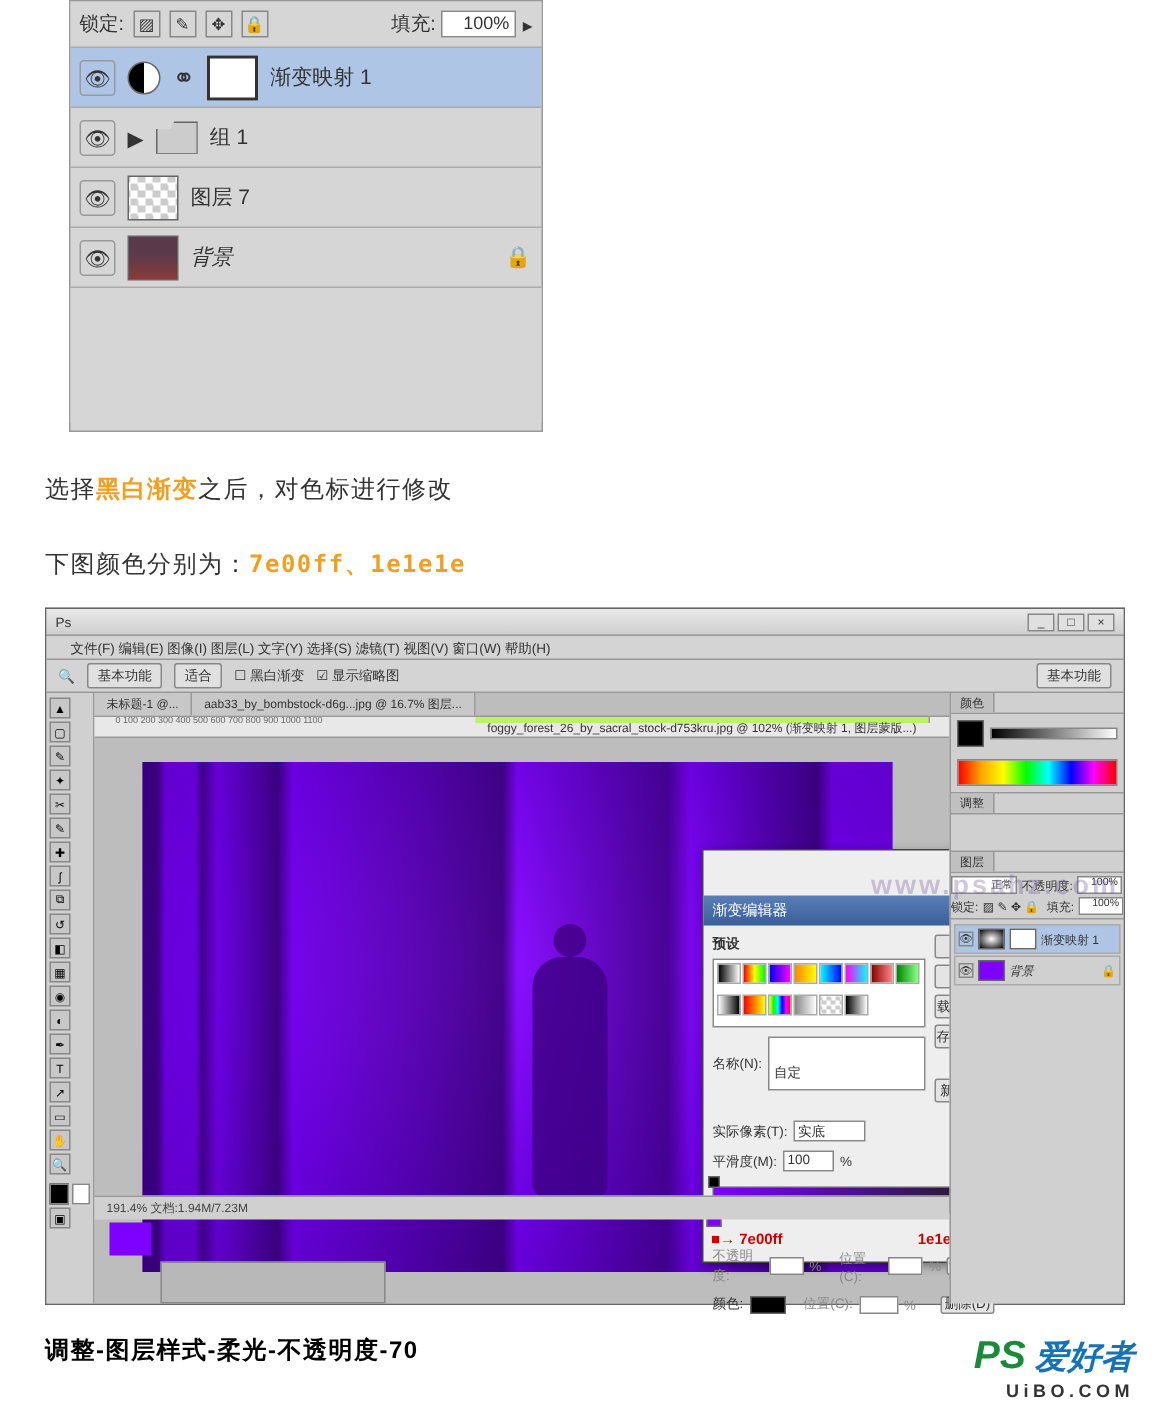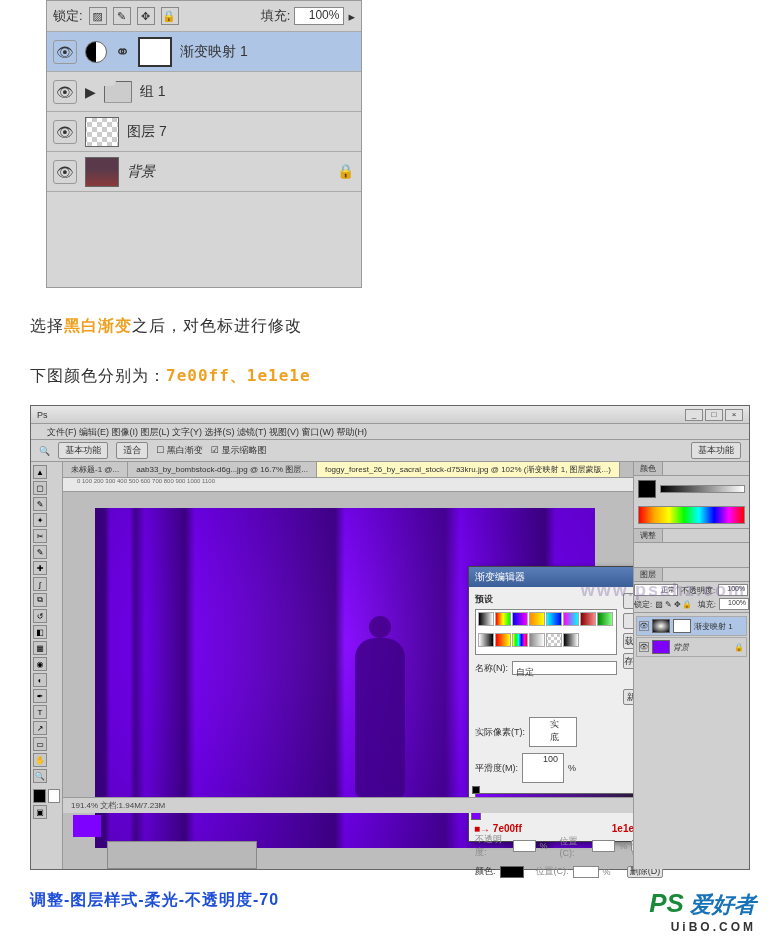--- a/index.html
+++ b/index.html
@@ -39,48 +39,48 @@
   .ps-menu { height: 16px; font-size: 9px; color: #333; padding: 2px 16px; border-bottom: 1px solid #999; background: #d4d4d4; }
   .ps-options { height: 22px; font-size: 9px; color: #333; padding: 3px 8px; border-bottom: 1px solid #999; background: #d4d4d4; display: flex; align-items: center; gap: 8px; }
   .opt-btn { padding: 1px 6px; border: 1px solid #888; background: #e0e0e0; border-radius: 2px; }
   .ps-body { display: flex; height: calc(100% - 56px); }
   .toolbox { width: 32px; background: #d0d0d0; border-right: 1px solid #999; display: flex; flex-direction: column; gap: 2px; padding: 3px 2px; }
   .tool { width: 14px; height: 14px; border: 1px solid #888; background: #c8c8c8; font-size: 8px; display: flex; align-items: center; justify-content: center; }
   .toolbox .trow { display: flex; gap: 2px; }
   .canvas-area { flex: 1; background: #bdbdbd; position: relative; }
   .doc-tabs { height: 16px; display: flex; font-size: 8px; color: #333; border-bottom: 1px solid #999; }
   .doc-tab { padding: 2px 8px; border-right: 1px solid #999; background: #c8c8c8; }
-  .doc-tab.active { background: #fef9c3; }
+  .doc-tab.active { background: #bef264; margin-top: 16px; }
   .ruler-h { height: 14px; background: #e8e8e8; border-bottom: 1px solid #999; font-size: 6px; color: #666; padding-left: 14px; overflow:hidden; white-space:nowrap; }
   .mini-ps { position: absolute; left: 44px; bottom: 0; width: 150px; height: 28px; background: #b8b8b8; border: 1px solid #888; display: flex; align-items: center; }
   .mini-thumb-bar { position: absolute; left: 10px; bottom: 32px; width: 86px; height: 22px; display: flex; }
   .mini-t { width: 28px; height: 22px; background: #7e00ff; margin-right: 1px; }
   .canvas { position: absolute; left: 32px; top: 46px; width: 500px; height: 340px; background: #7000e6; overflow: hidden; }
   .canvas .forest { position:absolute; inset:0; background:
     linear-gradient(90deg, rgba(40,0,90,.7) 2%, transparent 3%, transparent 7%, rgba(40,0,90,.6) 8%, transparent 10%, rgba(40,0,90,.7) 18%, transparent 20%, rgba(40,0,90,.7) 48%, transparent 50%, rgba(40,0,90,.6) 70%, transparent 73%, rgba(40,0,90,.7) 90%, transparent 92%),
     radial-gradient(ellipse at 50% 40%, #8a10ff 0%, #6a00e0 60%, #5a00c0 100%);
   }
   .canvas .figure { position:absolute; left:260px; top:130px; width:50px; height:160px; background: rgba(60,0,130,.8); border-radius: 20px 20px 8px 8px; }
   .canvas .figure::before { content:""; position:absolute; top:-22px; left:14px; width:22px; height:22px; background: rgba(70,0,140,.9); border-radius:50%; }
   .status { position: absolute; left: 0; bottom: 56px; height: 16px; width: 100%; background: #d0d0d0; border-top: 1px solid #999; font-size: 8px; color: #444; padding: 2px 8px; }
   
   
   .grad-dialog { position: absolute; left: 405px; top: 104px; width: 202px; height: 276px; background: #eee; border: 1px solid #444; box-shadow: 2px 2px 6px rgba(0,0,0,.4); font-size: 9px; color: #333; }
-  .gd-title { height: 20px; background: linear-gradient(#5a7eb8,#3a5e98); color: #fff; display: flex; align-items: center; padding: 0 6px; font-size: 10px; }
+  .gd-title { height: 20px; background: linear-gradient(#5a7eb8,#3a5e98); color: #fff; display: flex; align-items: center; padding: 0 6px; font-size: 10px; margin-top: 30px; }
   .gd-close { margin-left: auto; width: 16px; height: 14px; background: #c14040; color: #fff; display: flex; align-items: center; justify-content: center; font-size: 9px; }
   .gd-body { display: flex; padding: 6px; gap: 6px; }
   .gd-left { flex: 1; }
   .gd-right { width: 42px; display: flex; flex-direction: column; gap: 4px; }
   .gd-btn { height: 16px; border: 1px solid #888; background: #e4e4e4; font-size: 9px; display: flex; align-items: center; justify-content: center; border-radius: 2px; }
   .preset-label { font-size: 9px; margin-bottom: 3px; font-weight: bold; }
   .presets { width: 142px; height: 46px; border: 1px solid #888; background: #fff; padding: 2px; display: flex; flex-wrap: wrap; gap: 1px; overflow: hidden; }
   .preset { width: 16px; height: 14px; border: 1px solid #aaa; }
   .gd-row { margin-top: 6px; display: flex; align-items: center; gap: 4px; font-size: 9px; }
-  .gd-input { flex: 1; height: 14px; border: 1px solid #888; background: #fff; padding: 4px 3px; font-size: 9px; }
-  .gd-sel { height: 30px; border: 1px solid #888; background: #fff; padding: 0 20px; font-size: 9px; width: 48px; }
+  .gd-input { flex: 1; height: 14px; border: 1px solid #888; background: #fff; padding: 17px 3px; font-size: 9px; }
+  .gd-sel { height: 14px; border: 1px solid #888; background: #fff; padding: 0 2px; font-size: 9px; width: 48px; }
   .grad-bar { position: relative; margin-top: 10px; height: 18px; border: 1px solid #666; background: linear-gradient(90deg,#7e00ff 0%, #1e1e1e 100%); }
   .stop-top { position:absolute; top:-8px; width:8px; height:8px; background:#000; border:1px solid #666; }
   .stop-bot { position:absolute; bottom:-10px; width:10px; height:10px; border:1px solid #666; }
   .arrow-anno { position:absolute; color:#c00; font-size:10px; font-weight:bold; }
   .gd-lower { padding: 0 6px 6px; font-size: 9px; }
   .gd-grp { margin-top: 6px; display: flex; align-items: center; gap: 4px; }
   .gd-grp .lab { color: #888; }
   .swatch { width: 24px; height: 12px; border: 1px solid #666; background: #000; }
   .tiny-in { width: 26px; height: 12px; border: 1px solid #888; background: #fff; font-size: 8px; text-align: center; }
   
@@ -98,21 +98,21 @@
   .rp-layer { height:20px; display:flex; align-items:center; gap:3px; border:1px solid #aaa; margin:1px 0; font-size:8px; padding:0 2px; }
   .rp-layer.sel { background:#aec5e6; }
   .rp-eye { width:10px; height:10px; border:1px solid #888; display:flex; align-items:center; justify-content:center; font-size:7px; }
   .rp-th { width:18px; height:14px; border:1px solid #666; background:#fff; }
   
   
   .wm { position: absolute; right: 18px; bottom: 6px; font-size: 22px; font-weight: bold; font-style: italic; color: #1773b5; }
   .wm .ps { color:#1a8a3a; font-size:26px; }
   .wm2 { position: absolute; right: 28px; top: 580px; font-size: 18px; color: rgba(120,100,160,.35); font-weight: bold; letter-spacing:2px; }
   
-  .bottom-anno { position:absolute; left:30px; top:890px; font-size:16px; color:#1d4ed8; font-weight:bold; letter-spacing:1px;text-align:right; }
+  .bottom-anno { position:absolute; left:30px; top:890px; font-size:16px; color:#000000; font-weight:bold; letter-spacing:1px;text-align:right; }
 </style>
 </head>
 <body>
 
 <div class="layers-panel">
   <div class="lp-header">
     <span>锁定:</span>
     <span class="lp-icon">▨</span>
     <span class="lp-icon">✎</span>
     <span class="lp-icon">✥</span>

